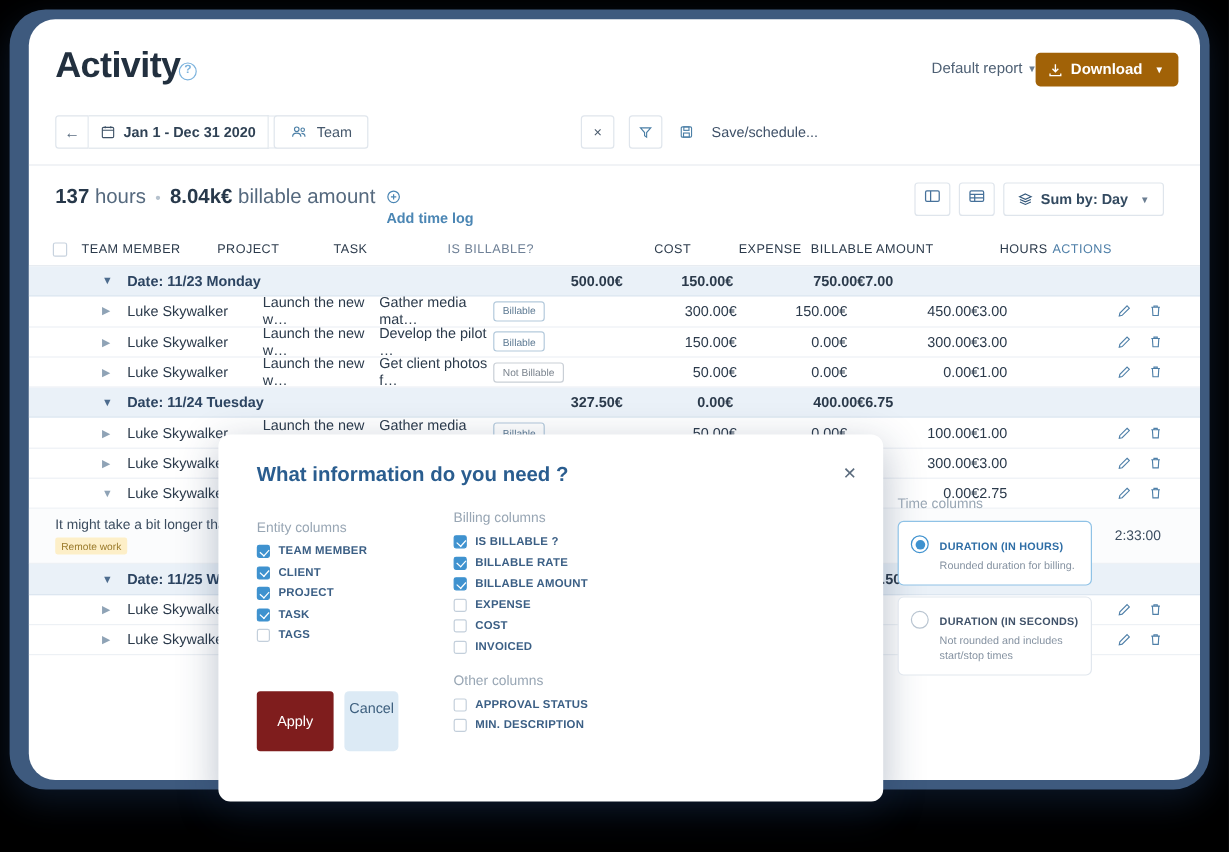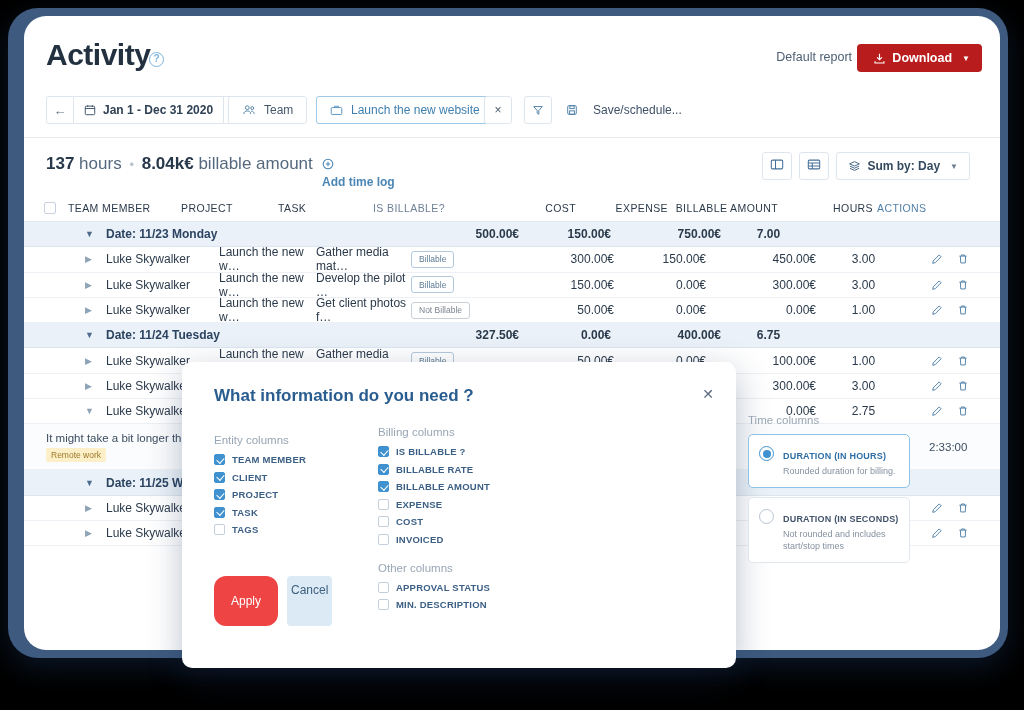--- a/index.html
+++ b/index.html
@@ -47,23 +47,23 @@
     font-size: 10px; line-height: 12px; text-align: center;
     font-weight: bold;
   }
   .report-select {
     position: absolute; right: 136px; top: 34px;
     font-size: 12.5px; color: #4e6074;
   }
   .caret { display:inline-block; margin-left:4px; font-size:8px; color:#6b7e92; vertical-align:middle;}
   .download-btn {
     position: absolute; right: 18px; top: 28px;
-    background: #b91c1c; color: #fff;
+    background: #a16207; color: #fff;
     font-size: 12.5px; font-weight: bold;
-    padding: 7px 12px 7px 16px; border-radius: 4px;
+    padding: 7px 12px 7px 10px; border-radius: 4px;
     display: flex; align-items: center; gap: 6px;
   }
   .download-btn svg { width: 13px; height: 13px; }
 
   
   .filter-bar {
     position: absolute; left: 0; top: 66px; width: 976px; height: 56px;
     border-bottom: 1px solid #e8ecf1;
   }
   .fb { position: absolute; top: 14px; height: 28px; display:flex; align-items:center;
@@ -112,21 +112,21 @@
   .row.group { background:#eaf1f8; font-weight:bold; color:#2c4461; border-bottom:1px solid #dce6f0;}
   .c-chk   { width:44px; padding-left:20px;}
   .c-exp   { width:38px; padding-left:17px; color:#8fa3b6; font-size:9px;}
   .c-member{ width:113px; color:#2b3a4b;}
   .c-proj  { width:97px; color:#2b3a4b;}
   .c-task  { width:95px; color:#2b3a4b;}
   .c-bill  { width:110px; }
   .c-cost  { width:93px; text-align:right; color:#2b3a4b;}
   .c-exp2  { width:92px; text-align:right; color:#2b3a4b;}
   .c-amt   { width:110px; text-align:right; color:#2b3a4b;}
-  .c-hrs   { width:95px; text-align:center; color:#2b3a4b;}
+  .c-hrs   { width:95px; text-align:left; color:#2b3a4b;}
   .c-act   { width:72px; text-align:right; padding-right:14px;
              display:flex; justify-content:flex-end; gap:14px; color:#4e7fa8;}
   .thead .c-cost,.thead .c-exp2,.thead .c-amt,.thead .c-hrs { text-align:right;}
   .thead .c-act { justify-content:flex-start; padding-left:4px; }
   .hdr-chk { width:12px; height:12px; border:1px solid #c7d2de; border-radius:2px; background:#fff;}
   .badge { display:inline-block; font-size:8.5px; padding:2.5px 7px; border-radius:3px;
            border:1px solid #b9cede; color:#5a7severity; }
   .badge.billable { border:1px solid #b4cadc; color:#5d7displaced; color:#5d7a93; }
   .badge.notbillable { border:1px solid #c9cfd6; color:#7b848e; }
   .note-row { display:flex; height:46px; align-items:center; background:#fbfcfd;
@@ -162,21 +162,21 @@
   .radio-card.sel { border:1.5px solid #8fc2e6; }
   .radio { width:15px; height:15px; border-radius:50%; border:1.5px solid #b8c4d0; flex:none;
            background:#fff; position:relative; margin-top:1px;}
   .radio.on { border-color:#3f92cf; }
   .radio.on::after{content:"";position:absolute;left:2.5px;top:2.5px;width:8px;height:8px;
                    border-radius:50%;background:#3f92cf;}
   .rc-title { font-size:9px; font-weight:bold; color:#2f6ea6; letter-spacing:.2px;}
   .radio-card:not(.sel) .rc-title { color:#41536a; }
   .rc-sub { font-size:9px; color:#8592a1; margin-top:2px; line-height:1.35;}
   .m-footer { position:absolute; left:32px; bottom:42px; display:flex; gap:9px;}
-  .btn-apply { background:#ef4444; color:#fff; font-size:12px; padding:18px 17px; border-radius:12px;}
+  .btn-apply { background:#7f1d1d; color:#fff; font-size:12px; padding:18px 17px; border-radius:3px;}
   .btn-cancel{ background:#dceaf5; color:#3d5f7e; font-size:12px; padding:7px 4px; border-radius:4px;}
 </style>
 </head>
 <body>
 
 <div id="frame">
   <div id="card">
 
     <div class="page-head">
       <div class="page-title">Activity</div>
@@ -216,29 +216,20 @@
           <svg viewBox="0 0 16 14" width="14" height="12" fill="none" stroke="#4b7fa6" stroke-width="1.1">
             <circle cx="6" cy="4.3" r="2.2"></circle>
               <path d="M2 11.6c0-2.2 1.8-3.5 4-3.5s4 1.3 4 3.5"></path>
             <circle cx="11.8" cy="4.8" r="1.7"></circle>
               <path d="M10.6 8.4c2 0 3.4 1.1 3.4 3.1"></path>
           </svg>
         </span>
         <span>Team</span>
       </div>
 
-      <div class="fb project-chip">
-        <span class="ico">
-          <svg viewBox="0 0 16 14" width="13" height="12" fill="none" stroke="#4b8cbe" stroke-width="1.1">
-            <rect x="1.5" y="4" width="13" height="8.5" rx="1.2"></rect>
-              <path d="M5.5 4V2.4h5V4"></path>
-          </svg>
-        </span>
-        <span>Launch the new website</span>
-      </div>
 
       <div class="fb x-chip">×</div>
 
       <div class="fb filter-chip">
         <span class="ico">
           <svg viewBox="0 0 14 14" width="12" height="12" fill="none" stroke="#4b7fa6" stroke-width="1.1">
             <path d="M2 3h10l-4 4.5V12L6 10.6V7.5z"></path>
           </svg>
         </span>
       </div>

